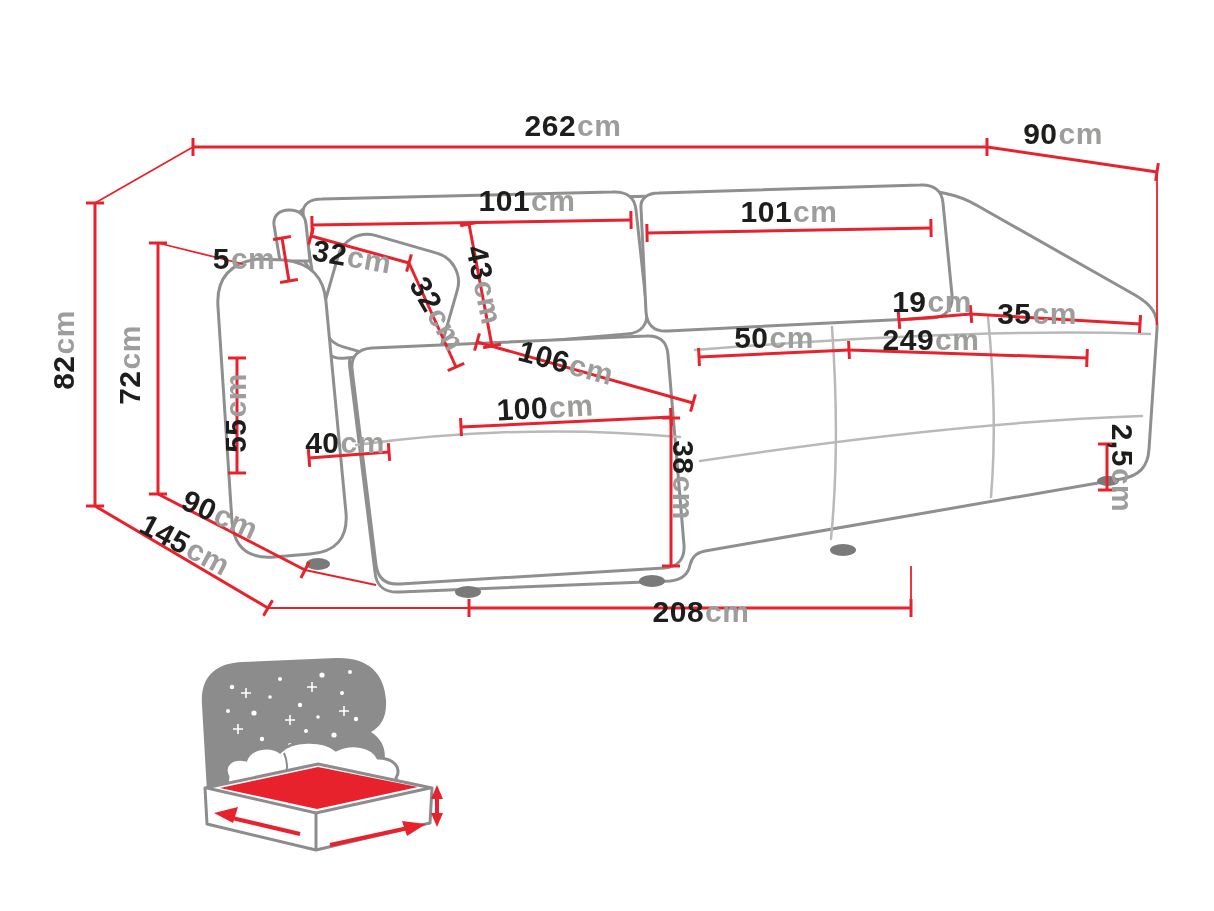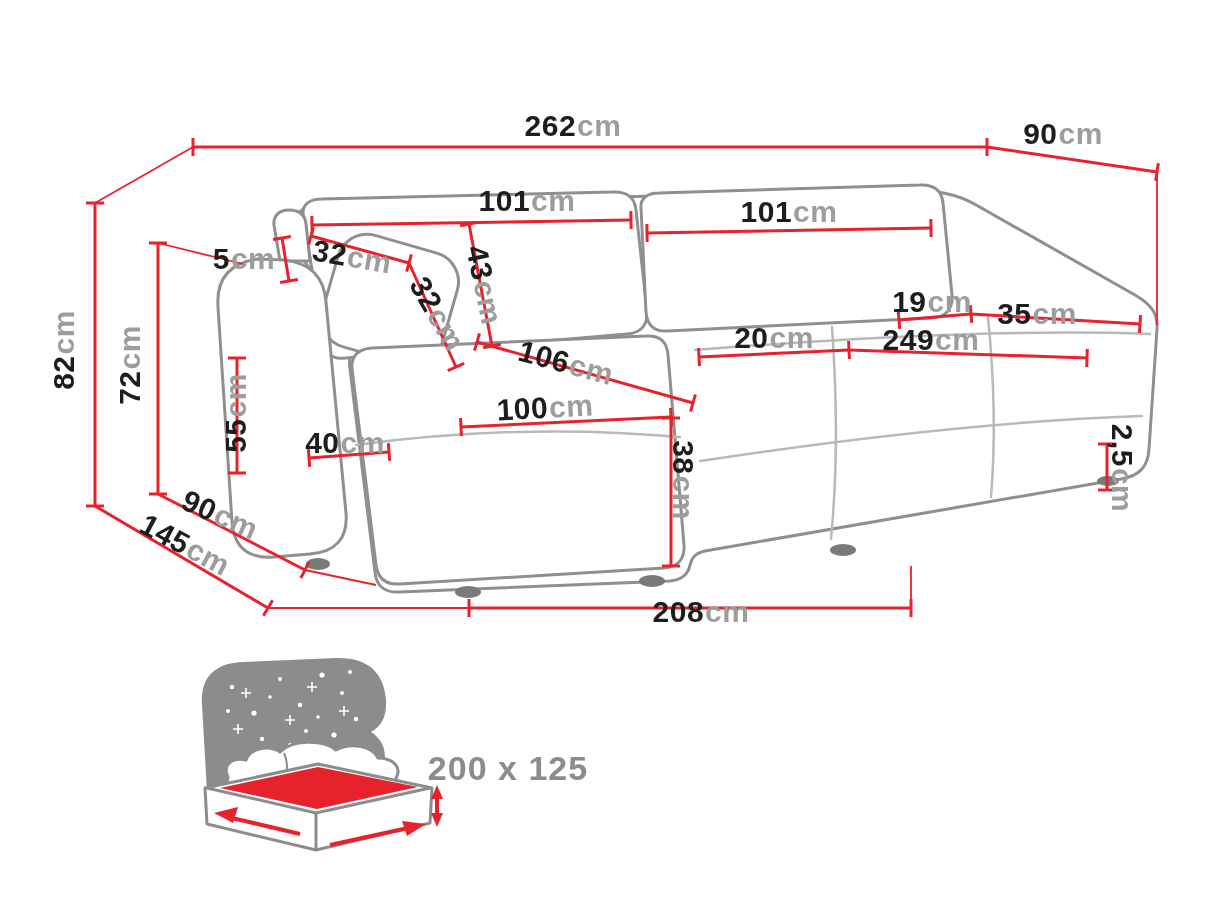--- a/index.html
+++ b/index.html
@@ -140,31 +140,30 @@
   </svg>
 
   <div class="dim" style="left:573px;top:109px"><span class="v">262</span><span class="u">cm</span></div>
   <div class="dim" style="left:1063px;top:117px"><span class="v">90</span><span class="u">cm</span></div>
   <div class="dim" style="left:527px;top:184px"><span class="v">101</span><span class="u">cm</span></div>
   <div class="dim" style="left:789px;top:195px"><span class="v">101</span><span class="u">cm</span></div>
   <div class="dim" style="left:244px;top:242px"><span class="v">5</span><span class="u">cm</span></div>
   <div class="dim" style="left:352px;top:240px;--r:10deg"><span class="v">32</span><span class="u">cm</span></div>
   <div class="dim" style="left:437px;top:297px;--r:60deg"><span class="v">32</span><span class="u">cm</span></div>
   <div class="dim" style="left:484px;top:268px;--r:78deg"><span class="v">43</span><span class="u">cm</span></div>
-  <div class="dim" style="left:774px;top:321px"><span class="v">20</span><span class="u">cm</span></div>
+  <div class="dim" style="left:774px;top:321px"><span class="v">50</span><span class="u">cm</span></div>
   <div class="dim" style="left:931px;top:323px"><span class="v">249</span><span class="u">cm</span></div>
   <div class="dim" style="left:932px;top:285px"><span class="v">19</span><span class="u">cm</span></div>
   <div class="dim" style="left:1037px;top:297px"><span class="v">35</span><span class="u">cm</span></div>
   <div class="dim" style="left:566px;top:346px;--r:15deg"><span class="v">106</span><span class="u">cm</span></div>
   <div class="dim" style="left:545px;top:391px;--r:-3deg"><span class="v">100</span><span class="u">cm</span></div>
   <div class="dim" style="left:345px;top:426px"><span class="v">40</span><span class="u">cm</span></div>
   <div class="dim" style="left:236px;top:396px;--r:-90deg"><span class="v">55</span><span class="u">cm</span></div>
   <div class="dim" style="left:64px;top:333px;--r:-90deg"><span class="v">82</span><span class="u">cm</span></div>
   <div class="dim" style="left:130px;top:348px;--r:-90deg"><span class="v">72</span><span class="u">cm</span></div>
   <div class="dim" style="left:220px;top:498px;--r:24deg"><span class="v">90</span><span class="u">cm</span></div>
   <div class="dim" style="left:185px;top:528px;--r:28deg"><span class="v">145</span><span class="u">cm</span></div>
   <div class="dim" style="left:683px;top:463px;--r:90deg"><span class="v">38</span><span class="u">cm</span></div>
   <div class="dim" style="left:701px;top:595px"><span class="v">208</span><span class="u">cm</span></div>
   <div class="dim" style="left:1122px;top:451px;--r:90deg"><span class="v">2,5</span><span class="u">cm</span></div>
 
-  <div class="sleep" style="left:508px;top:751px">200 x 125</div>
 
 </div>
 
 </body></html>

